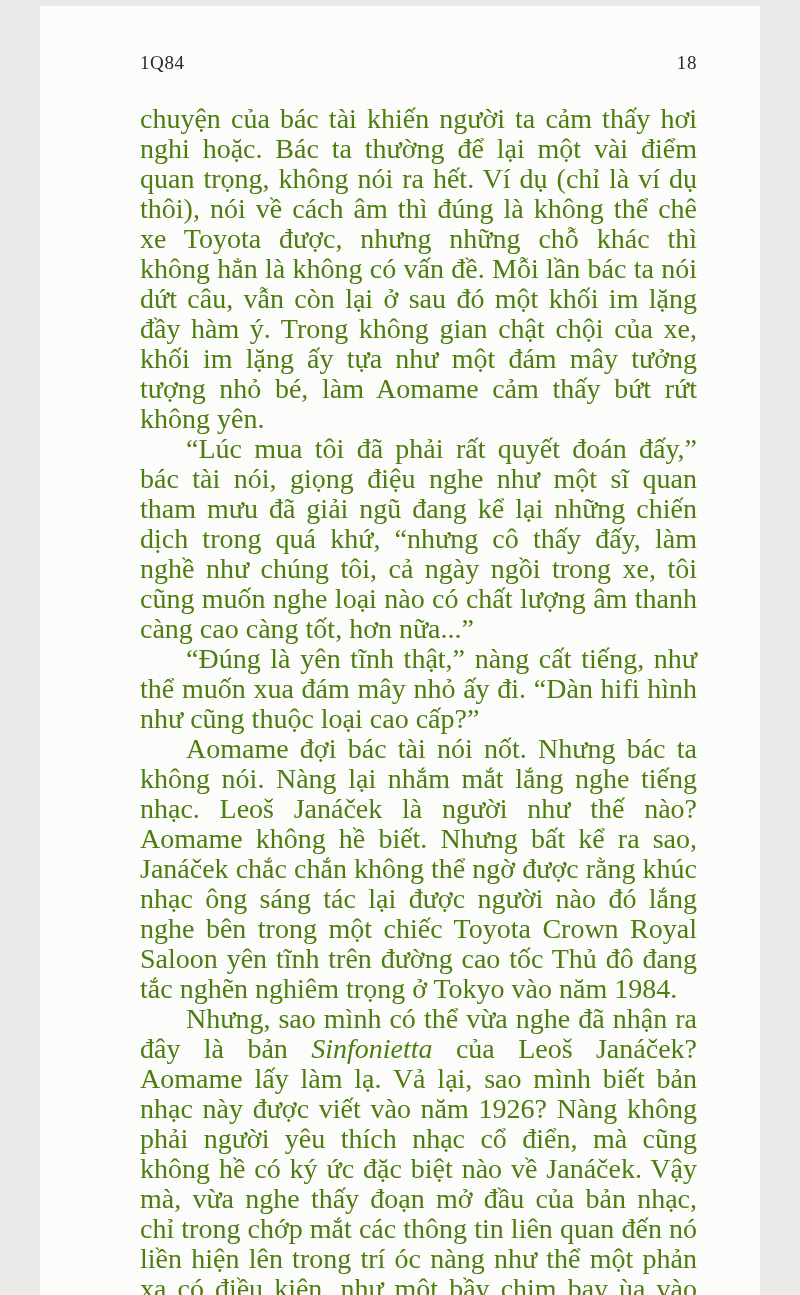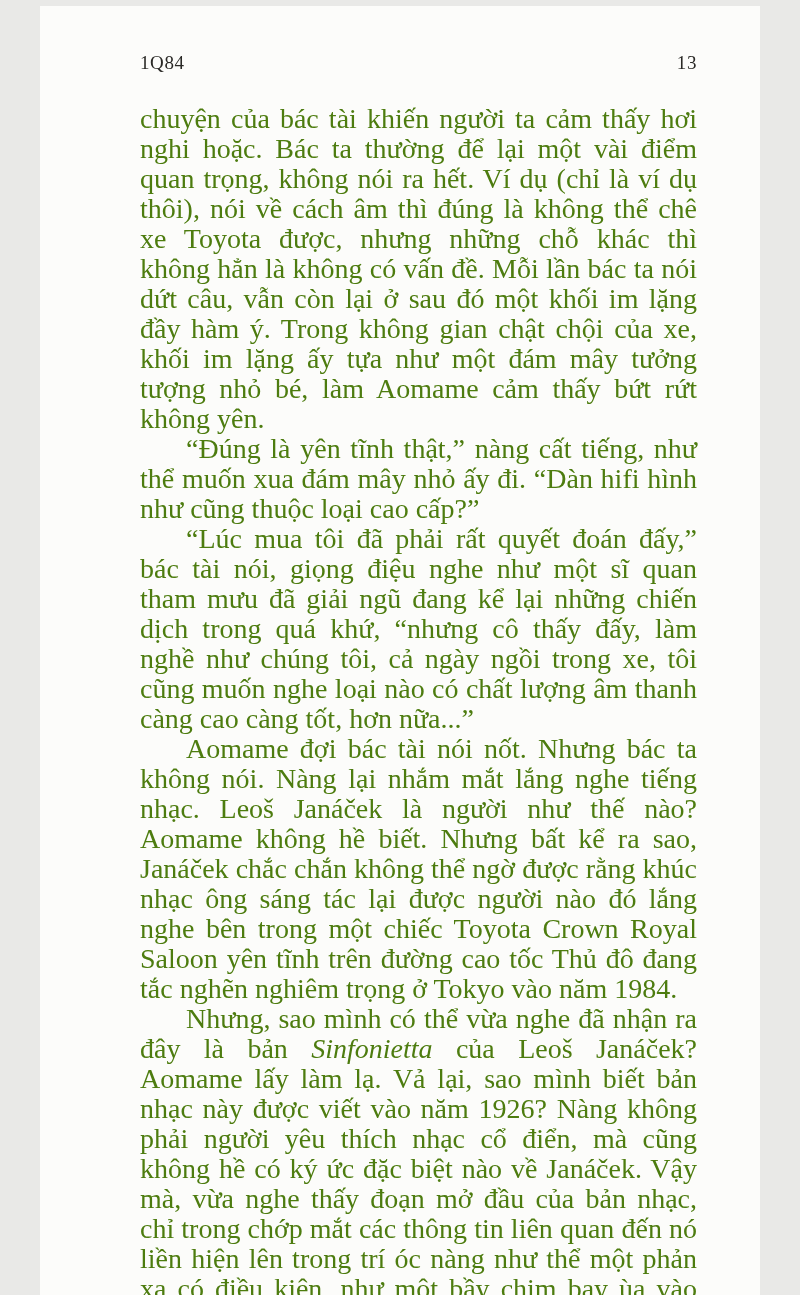--- a/index.html
+++ b/index.html
@@ -34,30 +34,30 @@
   .body-text p.indented { text-indent: 46px; }
   .body-text em { }
 </style>
 </head>
 <body>
 
 <div class="page">
 
   <div class="page-header">
     <span>1Q84</span>
-    <span>13</span>
+    <span>18</span>
   </div>
 
   <div class="body-text">
 
     <p>chuyện của bác tài khiến người ta cảm thấy hơi nghi hoặc. Bác ta thường để lại một vài điểm quan trọng, không nói ra hết. Ví dụ (chỉ là ví dụ thôi), nói về cách âm thì đúng là không thể chê xe Toyota được, nhưng những chỗ khác thì không hẳn là không có vấn đề. Mỗi lần bác ta nói dứt câu, vẫn còn lại ở sau đó một khối im lặng đầy hàm ý. Trong không gian chật chội của xe, khối im lặng ấy tựa như một đám mây tưởng tượng nhỏ bé, làm Aomame cảm thấy bứt rứt không yên.</p>
 
+    <p class="indented">“Lúc mua tôi đã phải rất quyết đoán đấy,” bác tài nói, giọng điệu nghe như một sĩ quan tham mưu đã giải ngũ đang kể lại những chiến dịch trong quá khứ, “nhưng cô thấy đấy, làm nghề như chúng tôi, cả ngày ngồi trong xe, tôi cũng muốn nghe loại nào có chất lượng âm thanh càng cao càng tốt, hơn nữa...”</p>
+
     <p class="indented">“Đúng là yên tĩnh thật,” nàng cất tiếng, như thể muốn xua đám mây nhỏ ấy đi. “Dàn hifi hình như cũng thuộc loại cao cấp?”</p>
-
-    <p class="indented">“Lúc mua tôi đã phải rất quyết đoán đấy,” bác tài nói, giọng điệu nghe như một sĩ quan tham mưu đã giải ngũ đang kể lại những chiến dịch trong quá khứ, “nhưng cô thấy đấy, làm nghề như chúng tôi, cả ngày ngồi trong xe, tôi cũng muốn nghe loại nào có chất lượng âm thanh càng cao càng tốt, hơn nữa...”</p>
 
     <p class="indented">Aomame đợi bác tài nói nốt. Nhưng bác ta không nói. Nàng lại nhắm mắt lắng nghe tiếng nhạc. Leoš Janáček là người như thế nào? Aomame không hề biết. Nhưng bất kể ra sao, Janáček chắc chắn không thể ngờ được rằng khúc nhạc ông sáng tác lại được người nào đó lắng nghe bên trong một chiếc Toyota Crown Royal Saloon yên tĩnh trên đường cao tốc Thủ đô đang tắc nghẽn nghiêm trọng ở Tokyo vào năm 1984.</p>
 
     <p class="indented"><span>Nhưng, sao mình có thể vừa nghe đã nhận ra đây là bản </span><em>Sinfonietta</em><span> của Leoš Janáček? Aomame lấy làm lạ. Vả lại, sao mình biết bản nhạc này được viết vào năm 1926? Nàng không phải người yêu thích nhạc cổ điển, mà cũng không hề có ký ức đặc biệt nào về Janáček. Vậy mà, vừa nghe thấy đoạn mở đầu của bản nhạc, chỉ trong chớp mắt các thông tin liên quan đến nó liền hiện lên trong trí óc nàng như thể một phản xạ có điều kiện, như một bầy chim bay ùa vào phòng qua ô cửa sổ đang rộng mở. Thứ âm nhạc ấy còn gây ra cho Aomame một cảm giác kỳ diệu, như thể bị “vặn xoắn” vậy. Không đau đớn, cũng không hề khó chịu, chỉ cảm thấy tất cả các mô trong cơ thể mình dường như đang bị vắt khô đi về mặt cơ</span></p>
 
   </div>
 
 </div>
 
 </body></html>

